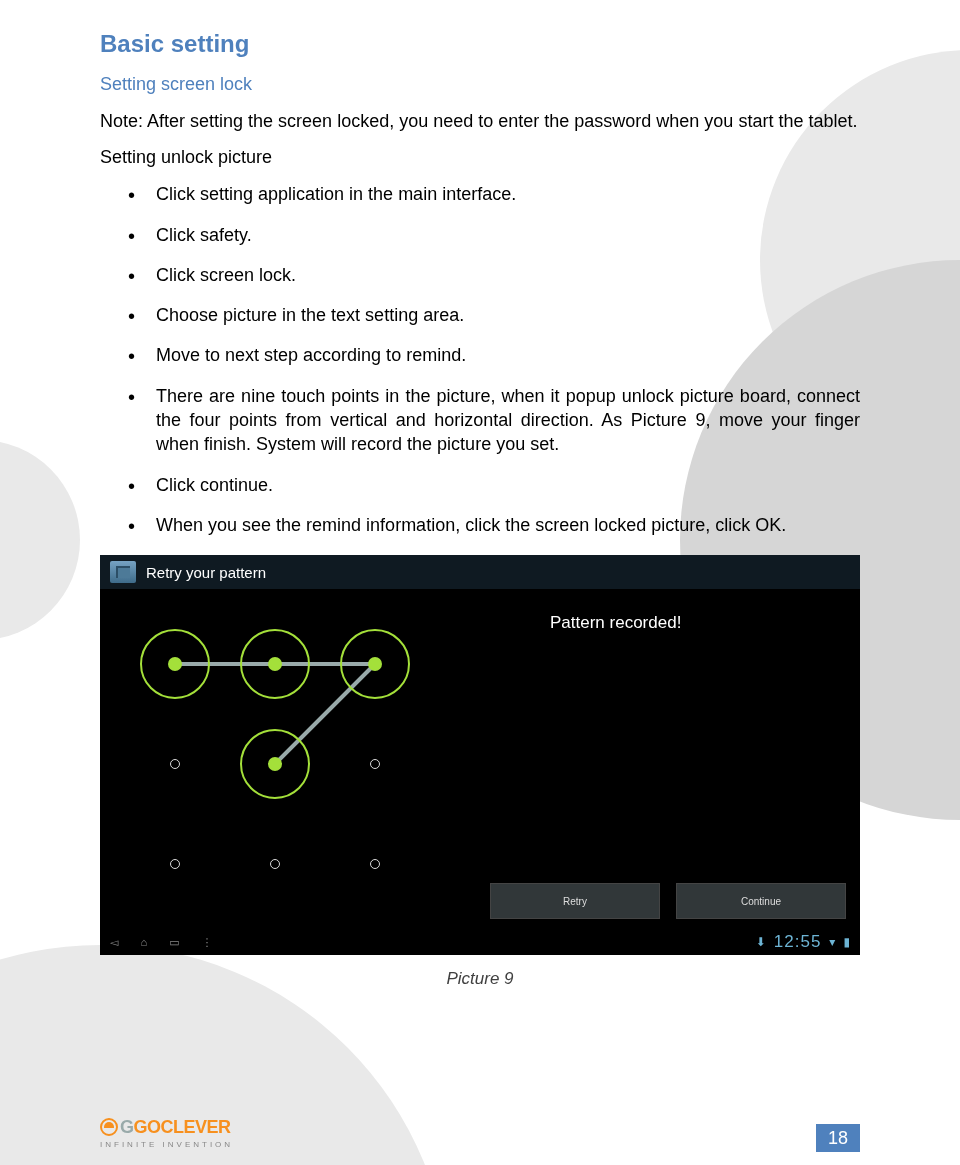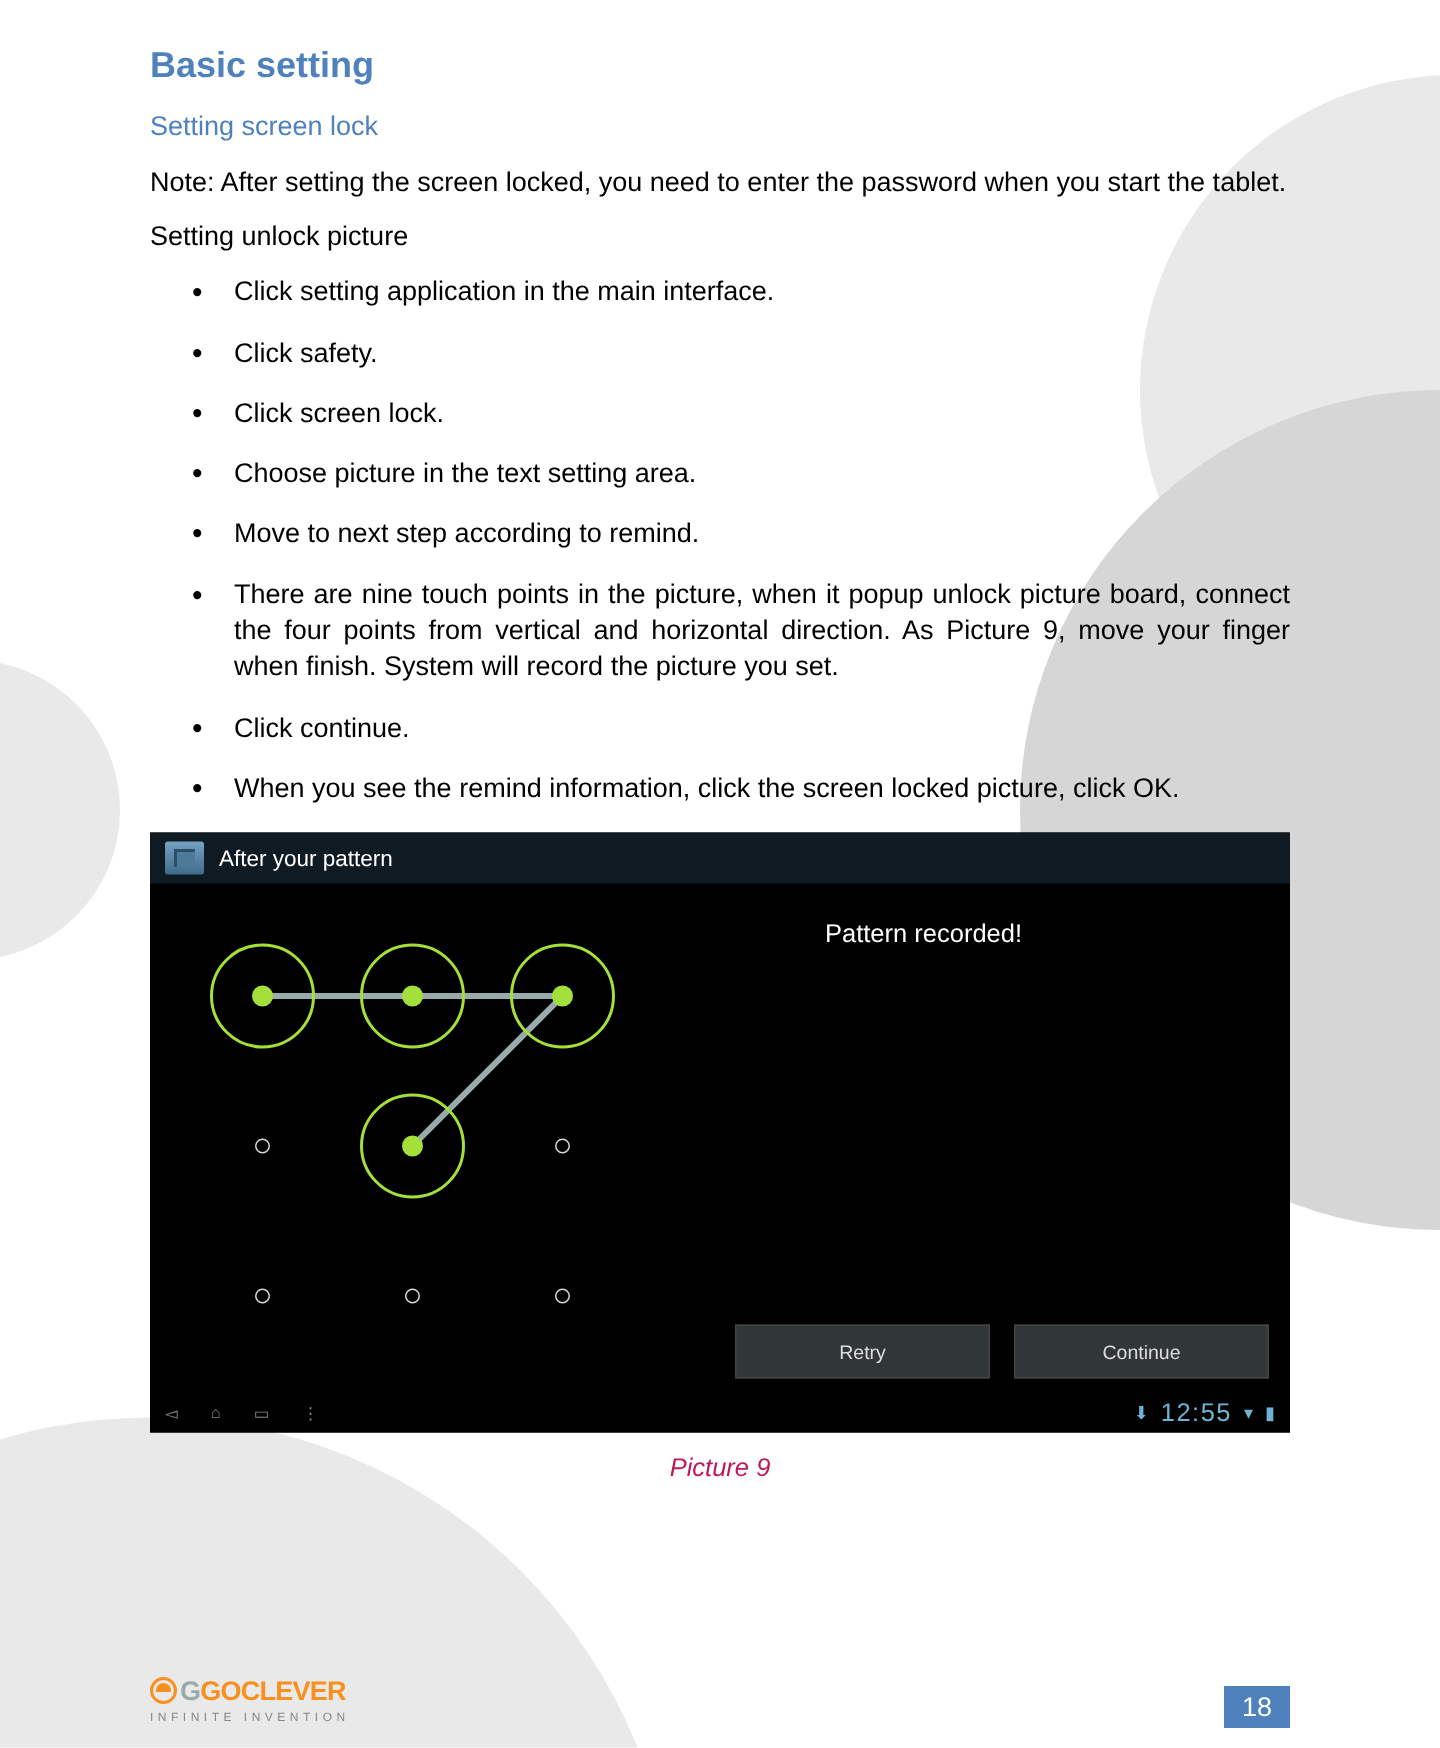--- a/index.html
+++ b/index.html
@@ -54,30 +54,30 @@
     .dot-outer { position: absolute; width: 70px; height: 70px; border-radius: 50%; }
     .dot-outer.lit { border: 2px solid #a4e03a; }
     .dot-inner { position: absolute; left: 50%; top: 50%; transform: translate(-50%, -50%); width: 10px; height: 10px; border-radius: 50%; }
     .dot-inner.lit { background: #a4e03a; width: 14px; height: 14px; }
     .dot-inner.unlit { border: 1.5px solid #d8d8d8; background: transparent; }
 
     .pattern-svg { position: absolute; left: 0; top: 0; width: 300px; height: 300px; }
     .pattern-svg line { stroke: #9aa; stroke-width: 4; }
 
     .btn-bar { position: absolute; bottom: 10px; left: 390px; display: flex; gap: 16px; }
-    .abtn { width: 170px; height: 36px; background: #313739; color: #ddd; font-size: 13px; display: flex; align-items: center; justify-content: center; border: 1px solid #444; cursor: pointer; }
+    .abtn { width: 170px; height: 36px; background: #313739; color: #ddd; font-size: 10px; display: flex; align-items: center; justify-content: center; border: 1px solid #444; cursor: pointer; }
 
     .navbar { position: absolute; bottom: 0; left: 0; right: 0; height: 26px; background: #000; display: flex; align-items: center; justify-content: space-between; padding: 0 10px; color: #bbb; font-size: 11px; }
     .nav-left { display: flex; gap: 22px; align-items: center; }
     .nav-left span { color: #888; }
     .nav-right { display: flex; gap: 8px; align-items: center; font-family: Arial; }
     .clock { color: #6db4d4; font-size: 17px; letter-spacing: 1px; }
     .tray { color: #6db4d4; font-size: 12px; display: flex; gap: 4px; align-items: center; }
 
-    .caption { text-align: center; font-style: italic; color: #be185d; font-size: 17px; margin-top: 14px; }
+    .caption { text-align: center; font-style: italic; color: #404040; font-size: 17px; margin-top: 14px; }
 
     .footer { position: absolute; bottom: 16px; left: 100px; right: 100px; display: flex; justify-content: space-between; align-items: flex-end; z-index: 2; }
     .logo { color: #f7901e; font-weight: bold; font-size: 18px; letter-spacing: -0.5px; }
     .tagline { font-size: 8px; color: #888; letter-spacing: 3px; margin-top: 2px; }
     .pagenum-wrap { position: relative; }
     .pagenum-bg { background: #4f81bd; color: #fff; padding: 4px 12px; font-size: 18px; border-radius: 0; }
 
     .logo-accent { display: inline-block; width: 18px; height: 18px; border-radius: 50%; border: 2px solid #f7901e; vertical-align: -3px; margin-right: 2px; position: relative; }
     .logo-accent::after { content: ""; position: absolute; inset: 2px; border-radius: 50%; background: #f7901e; clip-path: polygon(0 0, 100% 0, 100% 60%, 0 60%); }
   </style>
@@ -103,21 +103,21 @@
     <li>Choose picture in the text setting area.</li>
     <li>Move to next step according to remind.</li>
     <li>There are nine touch points in the picture, when it popup unlock picture board, connect the four points from vertical and horizontal direction. As Picture 9, move your finger when finish. System will record the picture you set.</li>
     <li>Click continue.</li>
     <li>When you see the remind information, click the screen locked picture, click OK.</li>
   </ul>
 
   <div class="shot">
     <div class="shot-header">
       <span class="icon-settings"></span>
-      <span>After your pattern</span>
+      <span>Retry your pattern</span>
     </div>
 
     <div class="shot-main">
       <div class="status-line">Pattern recorded!</div>
 
       <div class="pattern-area">
         <svg class="pattern-svg">
           <line x1="35" y1="35" x2="135" y2="35"></line>
           <line x1="135" y1="35" x2="235" y2="35"></line>
           <line x1="235" y1="35" x2="135" y2="135"></line>

